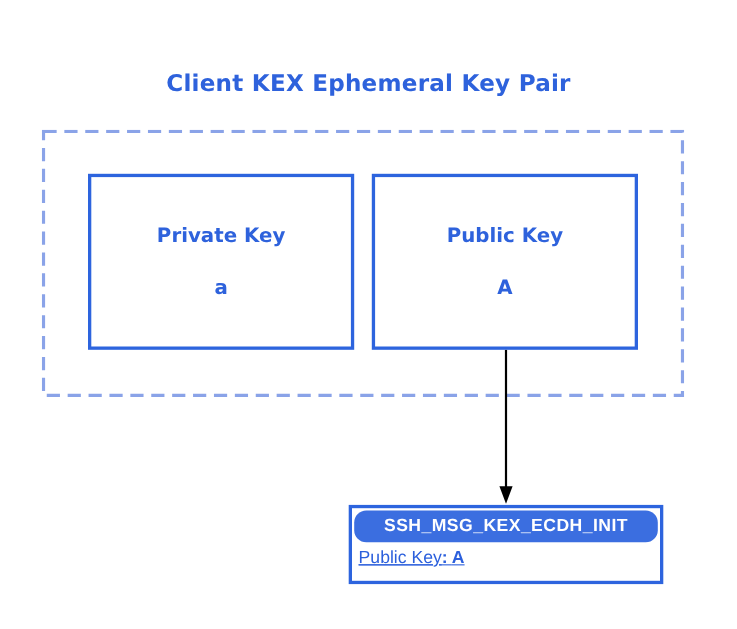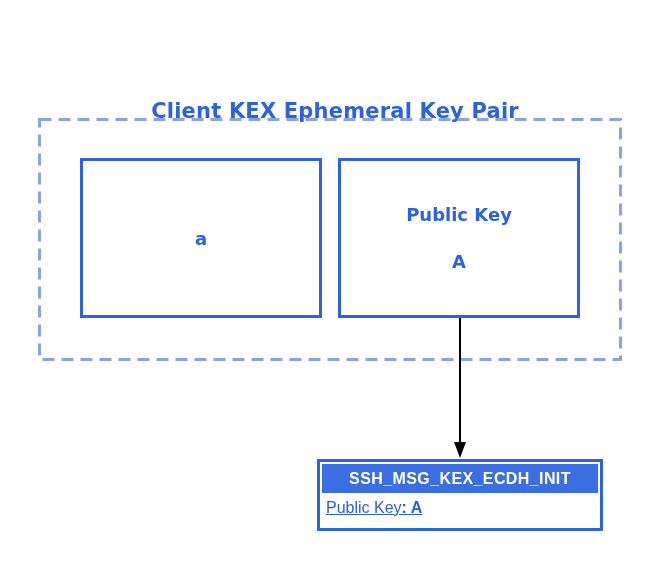--- a/index.html
+++ b/index.html
@@ -18,21 +18,20 @@
   .diagram-title {
     position: absolute;
     top: 64px;
     left: 0;
     width: 100%;
     text-align: center;
     font-size: 21px;
     font-weight: bold;
     color: #2e62dc;
     letter-spacing: 0.2px;
-    margin-top: 35px;
   }
   .group-border-svg {
     position: absolute;
     left: 38px;
     top: 118px;
   }
   .key-box {
     position: absolute;
     top: 158px;
     width: 242px;
@@ -74,20 +73,21 @@
   .msg-header {
     height: 29px;
     line-height: 29px;
     background: #3b6ee0;
     color: #ffffff;
     font-size: 16px;
     font-weight: bold;
     text-align: center;
     letter-spacing: 0.4px;
     white-space: nowrap;
+    border-radius: 11px;
   }
   .msg-body {
     padding: 6px 4px 0 4px;
     font-size: 16px;
     color: #2b5fdc;
     white-space: nowrap;
     text-decoration: underline;
   }
   .msg-field-label {
     text-decoration: underline;
@@ -103,20 +103,21 @@
 
 <div class="canvas">
 
   <div class="diagram-title">Client KEX Ephemeral Key Pair</div>
 
   <svg class="group-border-svg" width="584" height="243" aria-hidden="true">
     <rect x="1.5" y="1.5" width="581" height="240" fill="none" stroke="#8aa3e8" stroke-width="3" stroke-dasharray="12 7"></rect>
   </svg>
 
   <div class="key-box private">
+    <div class="key-label">Private Key</div>
     <div class="key-value">a</div>
   </div>
 
   <div class="key-box public">
     <div class="key-label">Public Key</div>
     <div class="key-value">A</div>
   </div>
 
   <svg class="arrow-svg" width="22" height="141" aria-hidden="true">
     <line x1="11" y1="0" x2="11" y2="127" stroke="#000000" stroke-width="2"></line>

